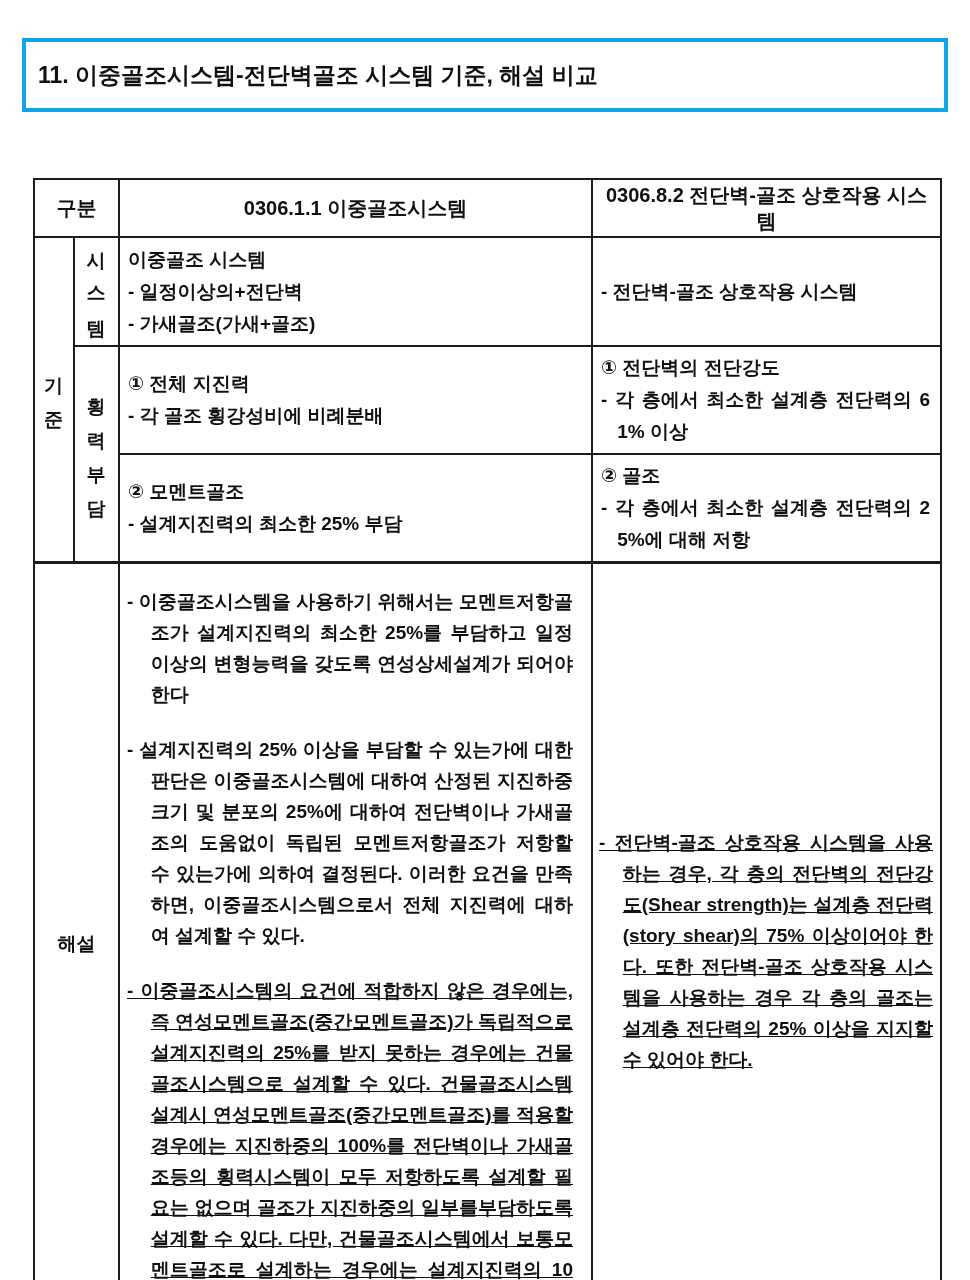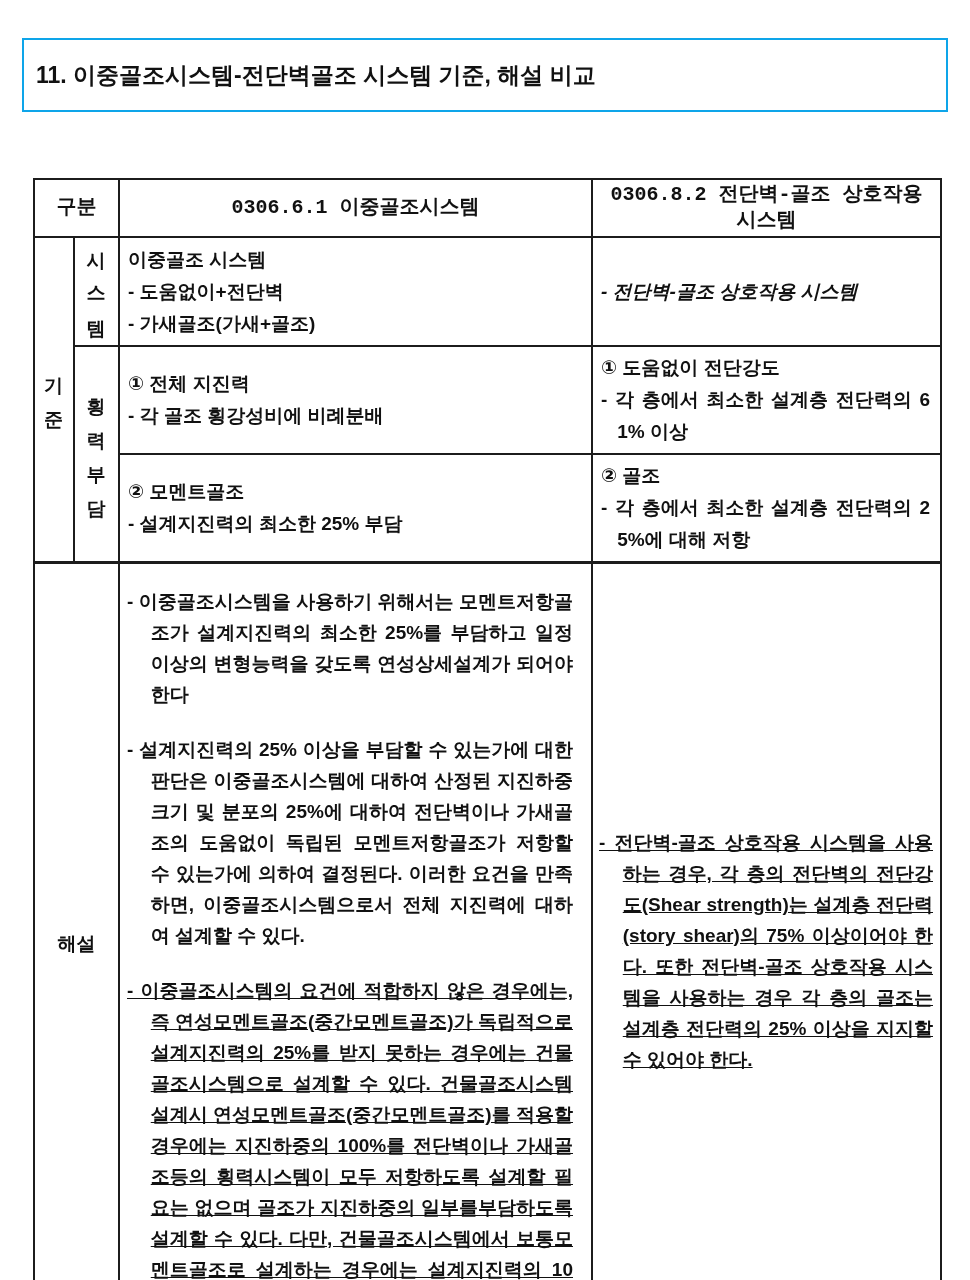--- a/index.html
+++ b/index.html
@@ -3,49 +3,49 @@
 <meta charset="utf-8">
 <style>
   * { margin:0; padding:0; box-sizing:border-box; }
   html,body { width:970px; height:1280px; background:#ffffff;
     font-family:"Liberation Sans","DejaVu Sans",sans-serif;
     font-weight:bold; color:#111; }
   .page { position:relative; width:970px; height:1280px; background:#fff; overflow:hidden; }
 
   
   .title-box { position:absolute; left:22px; top:38px; width:926px; height:74px;
-    border:2px solid #0ea5e9; display:flex; align-items:center; padding-left:12px; }
+    border:4px solid #0ea5e9; display:flex; align-items:center; padding-left:12px; }
   .title-box h1 { font-size:23px; font-weight:bold; letter-spacing:0; }
 
   
   table.cmp { position:absolute; left:33px; top:178px; width:907px;
     border-collapse:collapse; table-layout:fixed; }
   table.cmp th, table.cmp td { border:2px solid #1c1c1c; font-weight:bold; }
   table.cmp th { font-size:20px; text-align:center; vertical-align:middle;
     line-height:26px; padding:2px 4px; }
-  tr.hdr { height:57px;font-family:Liberation Mono, monospace; }
+  tr.hdr { height:57px; }
   tr.r-system { height:98px; }
   tr.r-lat1 { height:88px; }
   tr.r-lat2 { height:80px; }
   tr.r-comm { height:762px; }
   tr.r-comm > td { border-top-width:3px; }
 
   
   td.vcell { text-align:center; vertical-align:middle; font-size:19px; }
   .vtext { display:inline-block; writing-mode:vertical-rl; text-orientation:upright;
     letter-spacing:15px; line-height:1; }
 
   td.labelcell { text-align:center; vertical-align:middle; font-size:19px; }
 
   
   td.content { font-size:19px; line-height:32px; vertical-align:middle;
     padding:5px 10px 5px 8px; text-align:left;margin-top:16px; }
   td.content .line { text-align:justify; word-break:break-all; }
   .hang-s { padding-left:0.85em; text-indent:-0.85em; }
-  .center-one { text-align:left;font-style:italic; }
+  .center-one { text-align:left; }
 
   
   td.commentary { font-size:19px; line-height:31px; vertical-align:middle;
     padding:10px 18px 6px 7px; }
   td.commentary p { text-align:justify; word-break:break-all;
     padding-left:1.25em; text-indent:-1.25em; margin:11px 0 24px 0; }
   td.commentary p:last-child { margin-bottom:0;text-decoration:underline; }
   td.commentary.right-col { padding:10px 7px 6px 6px; }
 </style>
 </head>
@@ -61,51 +61,51 @@
     <colgroup>
       <col style="width:40px">
         <col style="width:45px">
         <col style="width:473px">
         <col style="width:349px">
     </colgroup>
 
     <tbody>
         <tr class="hdr">
       <th colspan="2">구분</th>
-      <th>0306.6.1 이중골조시스템</th>
+      <th>0306.1.1 이중골조시스템</th>
       <th>0306.8.2 전단벽-골조 상호작용 시스템</th>
     </tr>
 
     <tr class="r-system">
       <td class="vcell" rowspan="3">
         <span class="vtext">기준</span>
       </td>
       <td class="vcell">
         <span class="vtext">시스템</span>
       </td>
       <td class="content">
         <div class="line">이중골조 시스템</div>
-        <div class="line hang-s">- 도움없이+전단벽</div>
+        <div class="line hang-s">- 일정이상의+전단벽</div>
         <div class="line hang-s">- 가새골조(가새+골조)</div>
       </td>
       <td class="content">
         <div class="line center-one">- 전단벽-골조 상호작용 시스템</div>
       </td>
     </tr>
 
     <tr class="r-lat1">
       <td class="vcell" rowspan="2">
         <span class="vtext">횡력부담</span>
       </td>
       <td class="content">
         <div class="line">① 전체 지진력</div>
         <div class="line hang-s">- 각 골조 횡강성비에 비례분배</div>
       </td>
       <td class="content">
-        <div class="line">① 도움없이 전단강도</div>
+        <div class="line">① 전단벽의 전단강도</div>
         <div class="line hang-s">- 각 층에서 최소한 설계층 전단력의 61% 이상</div>
       </td>
     </tr>
 
     <tr class="r-lat2">
       <td class="content">
         <div class="line">② 모멘트골조</div>
         <div class="line hang-s">- 설계지진력의 최소한 25% 부담</div>
       </td>
       <td class="content">

